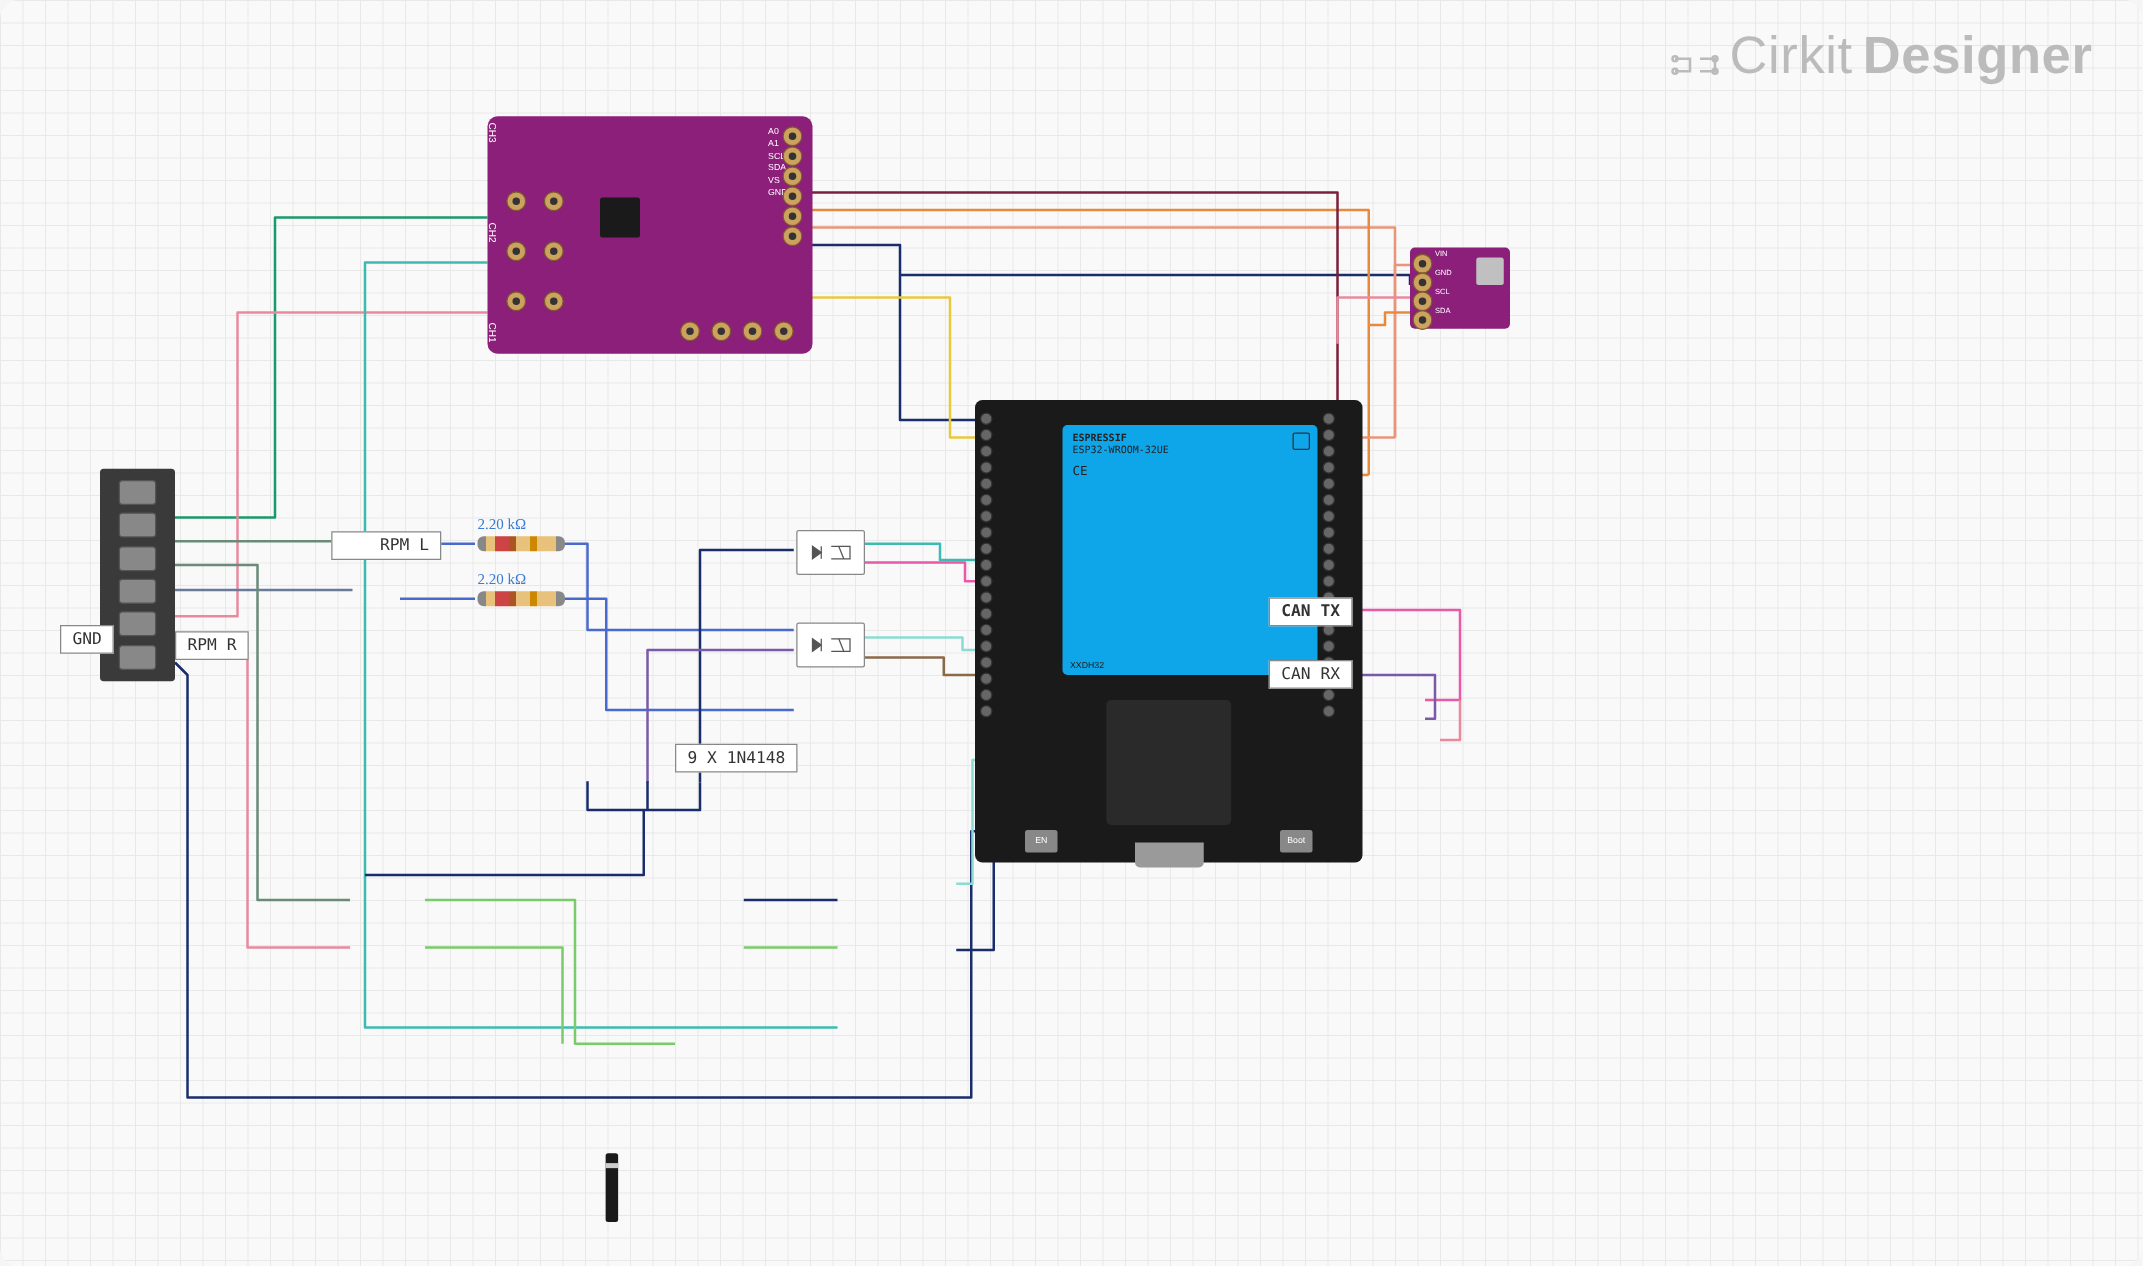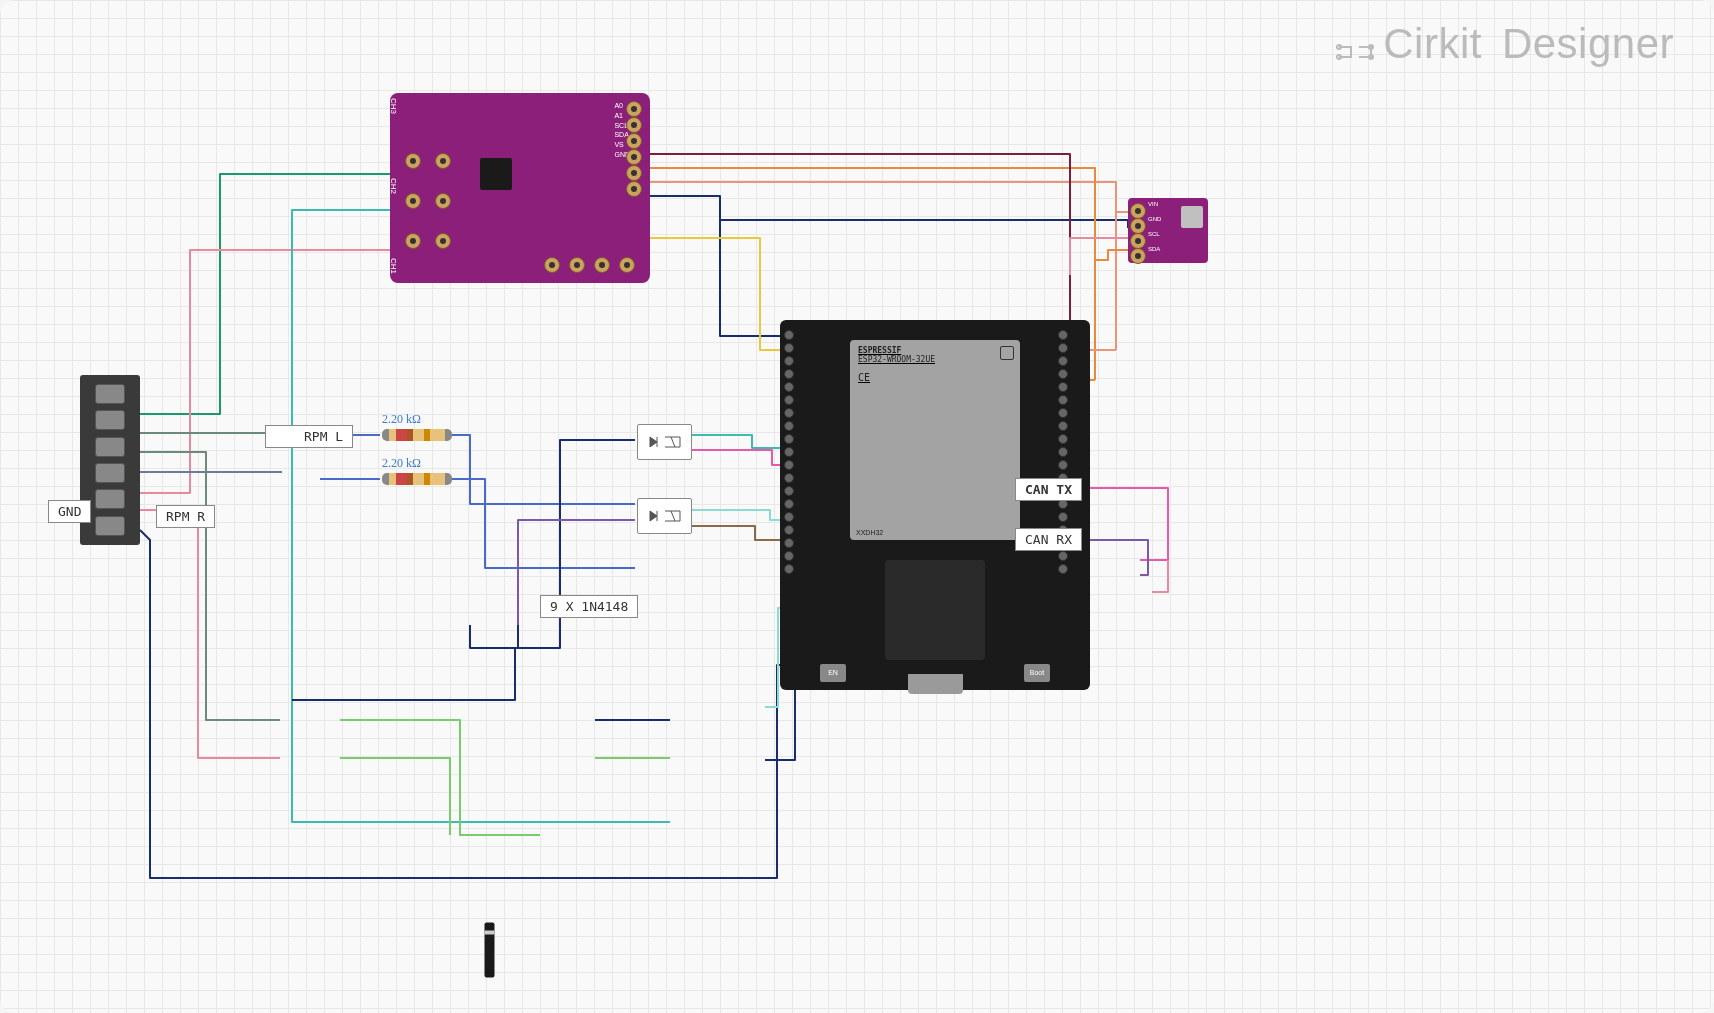--- a/index.html
+++ b/index.html
@@ -24,21 +24,21 @@
     top: 20px;
     right: 40px;
     font-size: 42px;
     font-weight: 400;
     color: #bbb;
     letter-spacing: 0.5px;
     display: flex;
     align-items: center;
     gap: 8px;
   }
-  .watermark .bold { font-weight: 400; margin-left: 12px; }
+  .watermark .bold { font-weight: 700; }
   .watermark-icon {
     width: 40px; height: 30px;
     display: inline-block;
   }
   .component {
     position: absolute;
   }
   .label-box {
     position: absolute;
     background: #fff;
@@ -74,24 +74,23 @@
   
   .esp32 {
     width: 310px; height: 370px;
     background: #1a1a1a;
     border-radius: 6px;
     position: relative;
   }
   .esp32-shield {
     position: absolute;
     top: 20px; left: 70px;
-    width: 170px; height: 200px;
-    background: #a3a3a3;
+    width: 204px; height: 200px;
+    background: #0ea5e9;
     border-radius: 4px;
-    text-decoration: underline;
   }
   .esp32-chip {
     position: absolute;
     bottom: 30px; left: 105px;
     width: 100px; height: 100px;
     background: #2a2a2a;
     border-radius: 4px;
   }
   .esp32-usb {
     position: absolute;
@@ -437,18 +436,18 @@
           <path d="M20 5 L35 5 L35 15 L20 15"></path>
           <path d="M26 5 L30 15"></path>
         </g>
       </svg>
   </div>
 
   <div class="component diode" style="left:462px; top:575px; transform:rotate(90deg);"></div>
 
   <div class="label-box" style="left:48px; top:500px;">GND</div>
   <div class="label-box" style="left:265px; top:425px;padding-left:38px;">RPM L</div>
-  <div class="label-box" style="left:156px; top:505px;">RPM R</div>
+  <div class="label-box" style="left:140px; top:505px;">RPM R</div>
   <div class="label-box" style="left:540px; top:595px;">9 X 1N4148</div>
   <div class="label-box" style="left:1015px; top:478px;font-weight:bold;">CAN TX</div>
   <div class="label-box" style="left:1015px; top:528px;">CAN RX</div>
 
 </div>
 
 </body></html>

